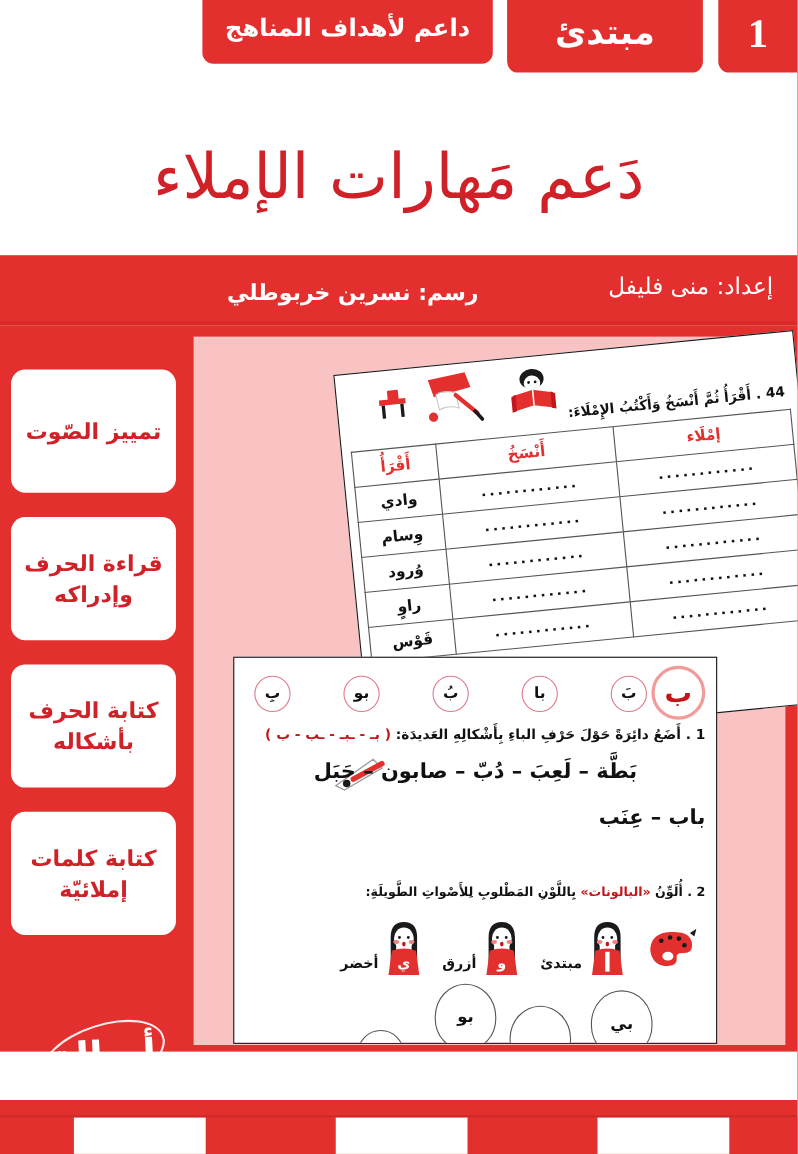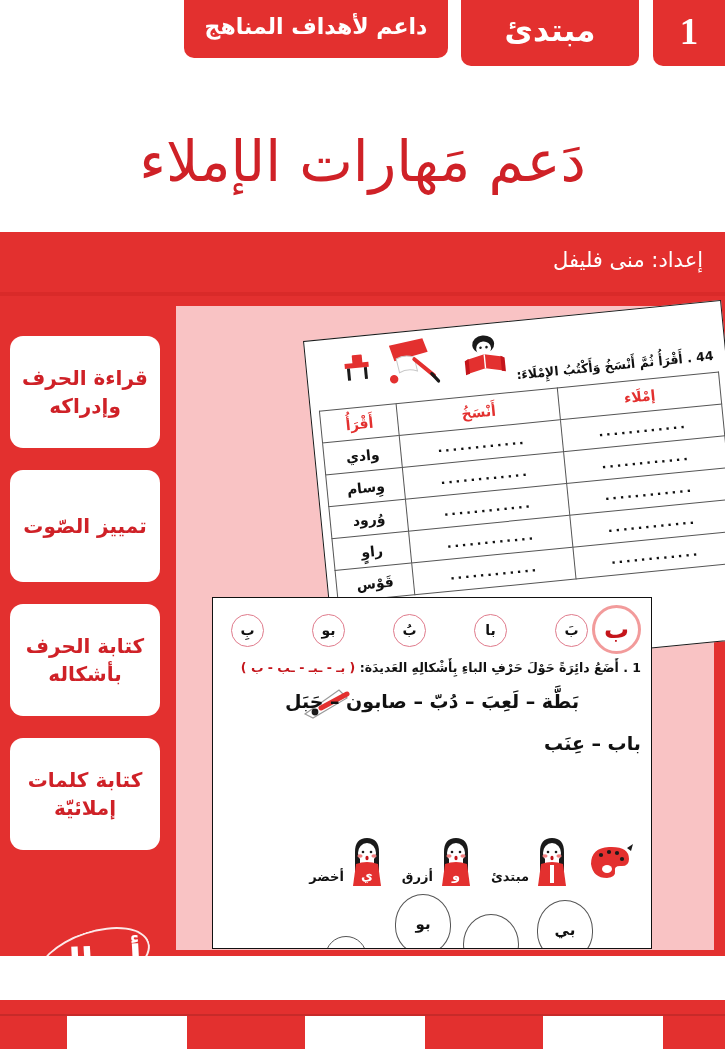--- a/index.html
+++ b/index.html
@@ -191,29 +191,30 @@
   <div class="badge-row">
     <div class="badge badge-number">1</div>
     <div class="badge badge-curriculum">داعم لأهداف المناهج</div>
     <div class="badge badge-level">مبتدئ</div>
   </div>
 
   <div class="title-main">دَعم مَهارات الإملاء</div>
 
   <div class="author-band">
     <div class="author-prep">إعداد: منى فليفل</div>
+    <div class="author-illus">رسم: نسرين خربوطلي</div>
   </div>
 
   <div class="body-red"></div>
 
   <div class="pink-panel"></div>
 
   <div class="features">
+    <div class="feature-box">تمييز الصّوت</div>
     <div class="feature-box">قراءة الحرف وإدراكه</div>
-    <div class="feature-box">تمييز الصّوت</div>
     <div class="feature-box">كتابة الحرف بأشكاله</div>
     <div class="feature-box">كتابة كلمات إملائيّة</div>
   </div>
 
   <div class="sheet1">
 
     <div class="ws1-icons">
 
       <svg class="ico" style="left:118px;top:2px;" width="52" height="44" viewBox="0 0 52 44">
         <ellipse cx="26" cy="12" rx="11" ry="9" fill="#1a1a1a"></ellipse>
@@ -301,20 +302,23 @@
 
     <svg style="position:absolute;top:86px;left:86px;" width="60" height="36" viewBox="0 0 60 36">
       <path d="M6 30 L40 6 L48 14 L14 34 Z" fill="#fff" stroke="#9a9a9a" stroke-width="1.2"></path>
       <path d="M22 24 L48 10" stroke="#E3302F" stroke-width="5" stroke-linecap="round"></path>
       <circle cx="16" cy="28" r="3.4" fill="#1a1a1a"></circle>
     </svg>
 
     <div class="wordline wl-1">بَطَّة – لَعِبَ – دُبّ – صابون – جَبَل</div>
     <div class="wordline wl-2">باب – عِنَب</div>
 
+    <div class="instr instr-2">
+      <span>2 . أُلَوِّنُ </span><span class="hl">«البالونات»</span><span> بِاللَّوْنِ المَطْلوبِ لِلأَصْواتِ الطَّويلَةِ:</span>
+    </div>
 
     <div class="girls-row">
 
       <svg style="margin-bottom:6px;" width="46" height="40" viewBox="0 0 46 40">
         <path d="M4 22 Q4 6 22 5 Q42 4 42 17 Q42 25 33 24 Q27 24 28 29 Q29 35 20 36 Q6 36 4 22 Z" fill="#E3302F"></path>
         <circle cx="14" cy="13" r="2.1" fill="#1a1a1a"></circle>
         <circle cx="22" cy="10" r="2.1" fill="#1a1a1a"></circle>
         <circle cx="30" cy="11" r="2.1" fill="#1a1a1a"></circle>
         <circle cx="35" cy="17" r="2.1" fill="#1a1a1a"></circle>
         <ellipse cx="20" cy="27" rx="5" ry="4" fill="#fff"></ellipse>

